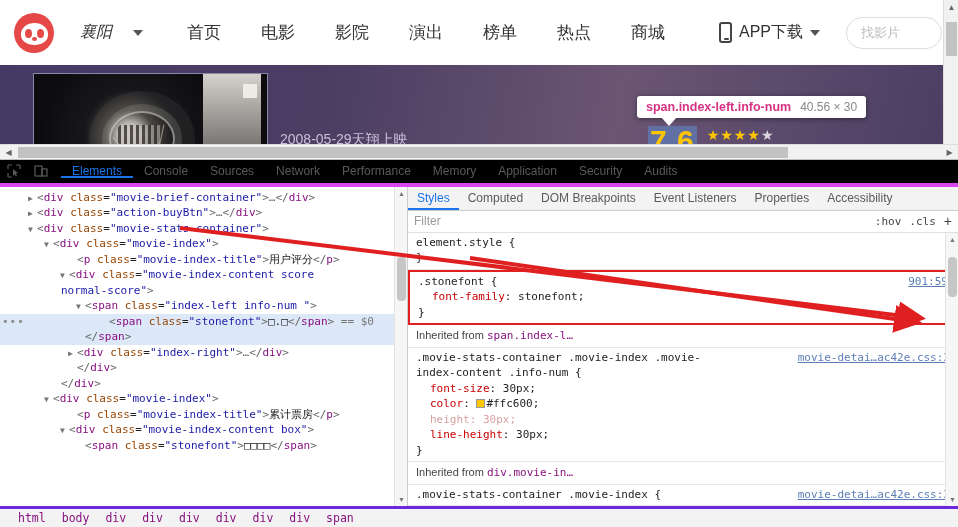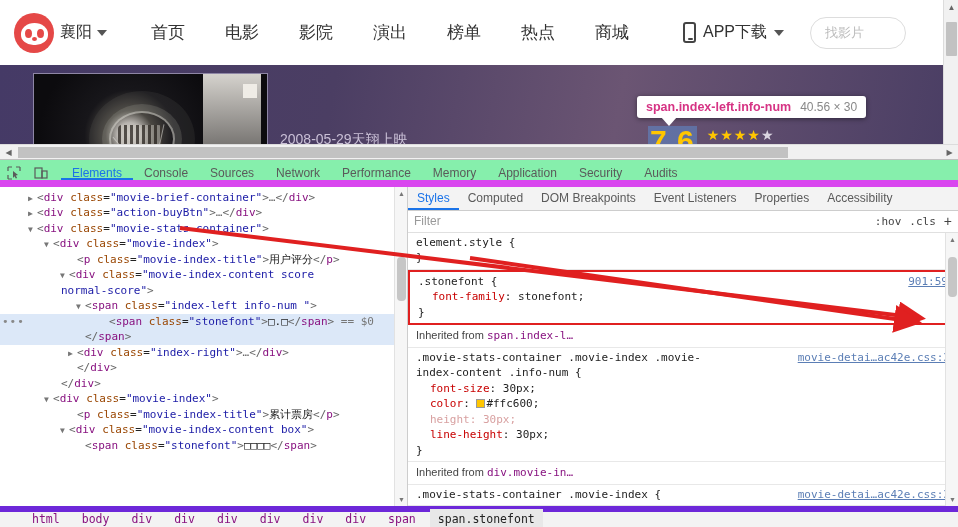--- a/index.html
+++ b/index.html
@@ -27,21 +27,21 @@
   .logo-mark .ears { position:absolute; top:3px; left:0; width:40px; height:14px; }
   .logo-mark .ear { position:absolute; width:0;height:0; border-left:7px solid transparent; border-right:7px solid transparent; border-bottom:11px solid #e54847;}
   .logo-mark .ear.l { left:3px; }
   .logo-mark .ear.r { right:3px; }
   .logo-mark .face { width:27px; height:22px; background:#fff; border-radius:50% 50% 46% 46%; position:relative; margin-top:3px;}
   .logo-mark .eye { position:absolute; width:7px;height:9px;background:#e54847;border-radius:50%; top:6px;}
   .logo-mark .eye.l{left:4px;} .logo-mark .eye.r{right:4px;}
   .logo-mark .nose{position:absolute;left:11px;top:14px;width:5px;height:4px;background:#e54847;border-radius:50%;}
   .logo-text { color:#e54847; font-size:25px; font-weight:bold; letter-spacing:1px; }
 
-  .city-sel { margin-left:6px; font-size:16px; color:#333; display:flex; align-items:center; gap:5px; cursor:pointer;}
+  .city-sel { margin-left:26px; font-size:16px; color:#333; display:flex; align-items:center; gap:21px; cursor:pointer;font-style:italic;}
   .caret { width:0;height:0;border-left:5px solid transparent;border-right:5px solid transparent;border-top:6px solid #555; display:inline-block;}
   .nav { display:flex; margin-left:24px; gap:0; }
   .nav a { font-size:17px; color:#333; text-decoration:none; padding:0 20px; white-space:nowrap;}
   .app-dl { margin-left:34px; display:flex; align-items:center; gap:7px; font-size:16px; color:#333; cursor:pointer;}
   .phone-ico { width:13px;height:21px;border:2px solid #444;border-radius:3px; position:relative;}
   .phone-ico::after{content:"";position:absolute;left:3px;bottom:1px;width:5px;height:2px;background:#444;border-radius:1px;}
   .search-box {
     margin-left:26px; width:96px; height:32px; border:1px solid #ddd; border-radius:16px;
     display:flex; align-items:center; padding:0 14px; color:#bbb; font-size:13px; overflow:hidden;
   }
@@ -93,21 +93,21 @@
   .pg-vscroll .thumb { position:absolute; top:22px; left:2px; width:11px; height:34px; background:#c2c2c2; border-radius:1px;}
   .pg-vscroll .arr { position:absolute; left:0; width:15px; height:15px; display:flex;align-items:center;justify-content:center;color:#666;font-size:8px;}
   .pg-vscroll .arr.up{top:0;} .pg-vscroll .arr.dn{top:146px;}
   .pg-hscroll { position:absolute; left:0; bottom:0; width:958px; height:15px; background:#f1f1f1; border-top:1px solid #dcdcdc;}
   .pg-hscroll .thumb { position:absolute; left:18px; top:2px; width:770px; height:11px; background:#c2c2c2;}
   .pg-hscroll .arr { position:absolute; top:0; width:15px;height:15px;display:flex;align-items:center;justify-content:center;color:#666;font-size:8px;}
   .pg-hscroll .arr.lf{left:1px;} .pg-hscroll .arr.rt{right:1px;}
 
   
   .devtools { flex:1; display:flex; flex-direction:column; background:#fff; }
-  .dt-toolbar { height:27px; display:flex; align-items:flex-end; border-bottom:7px solid #d946ef; background:#86efac; position:relative;}
+  .dt-toolbar { height:27px; display:flex; align-items:center; border-bottom:4px solid #d946ef; background:#000000; position:relative;}
   .dt-tool-ico { width:27px; display:flex; align-items:center; justify-content:center; cursor:pointer; }
   .dt-sep { width:1px; background:#d0d0d0; margin:5px 3px; }
   .dt-tabs { display:flex; align-items:stretch; }
   .dt-tab { padding:0 11px; display:flex; align-items:center; font-size:12px; color:#5a5a5a; cursor:pointer; white-space:nowrap;}
   .dt-tab.active { color:#1a73e8; box-shadow: inset 0 -2px 0 #1a73e8; }
   .dt-right { margin-left:auto; display:flex; align-items:center; gap:6px; padding-right:8px;}
   .warn-chip { display:flex; align-items:center; gap:4px; font-size:12px; color:#5a5a5a; }
   .warn-tri { width:0;height:0;border-left:6px solid transparent;border-right:6px solid transparent;border-bottom:10px solid #f0b400; position:relative;}
   .kebab { width:14px; display:flex; flex-direction:column; align-items:center; gap:2px; cursor:pointer;}
   .kebab i { width:2px;height:2px;background:#5a5a5a;border-radius:50%;}
@@ -151,21 +151,21 @@
   .swatch { display:inline-block; width:9px;height:9px;border:1px solid #999; background:#ffc600; vertical-align:-1px; margin-right:1px;}
   .inherit-line { padding:3px 8px; font-size:11px; color:#444; font-family:"Liberation Sans",sans-serif; border-bottom:1px solid #e8e8e8;}
   .inherit-line .mono{font-family:"DejaVu Sans Mono",monospace; color:#881280;}
   .rule.boxed { border:2px solid #e02020; margin:0; }
   .st-vscroll{position:absolute;right:0;top:46px;bottom:0;width:13px;background:#f6f6f6;border-left:1px solid #e2e2e2;}
   .st-vscroll .thumb{position:absolute;top:24px;left:2px;width:9px;height:40px;background:#c6c6c6;border-radius:4px;}
   .st-vscroll .arr{position:absolute;left:0;width:13px;height:12px;display:flex;align-items:center;justify-content:center;color:#777;font-size:7px;}
   .st-vscroll .arr.up{top:1px;} .st-vscroll .arr.dn{bottom:1px;}
 
   
-  .crumb-bar { height:21px; background:#f3f3f3; border-top:6px solid #6d28d9; display:flex; align-items:center; padding-left:24px; gap:6px;}
+  .crumb-bar { height:21px; background:#f3f3f3; border-top:3px solid #6d28d9; display:flex; align-items:center; padding-left:10px; gap:0;}
   .crumb { padding:0 8px; font-size:11.5px; color:#881280; font-family:"DejaVu Sans Mono", monospace; cursor:pointer; line-height:21px;}
   .crumb.active { background:#e8e8e8; color:#222; }
 
   
   .arrow-svg { position:absolute; left:0; top:0; width:958px; height:527px; pointer-events:none; }
 </style>
 </head>
 <body>
 
 <div class="app">
@@ -383,21 +383,20 @@
     <div class="crumb-bar" id="crumbBar">
         <span class="crumb">html</span>
         <span class="crumb">body</span>
         <span class="crumb">div</span>
         <span class="crumb">div</span>
         <span class="crumb">div</span>
         <span class="crumb">div</span>
         <span class="crumb">div</span>
         <span class="crumb">div</span>
         <span class="crumb">span</span>
-        <span class="crumb active">span.stonefont</span>
       </div>
   </div>
 
   <svg class="arrow-svg">
     <defs>
       <marker id="ah" markerWidth="7" markerHeight="7" refX="5.5" refY="3.5" orient="auto">
         <polygon points="0 0, 7 3.5, 0 7" fill="#e02020"></polygon>
       </marker>
     </defs>
     <line x1="180" y1="228" x2="920" y2="318" stroke="#e02020" stroke-width="4" marker-end="url(#ah)"></line>

